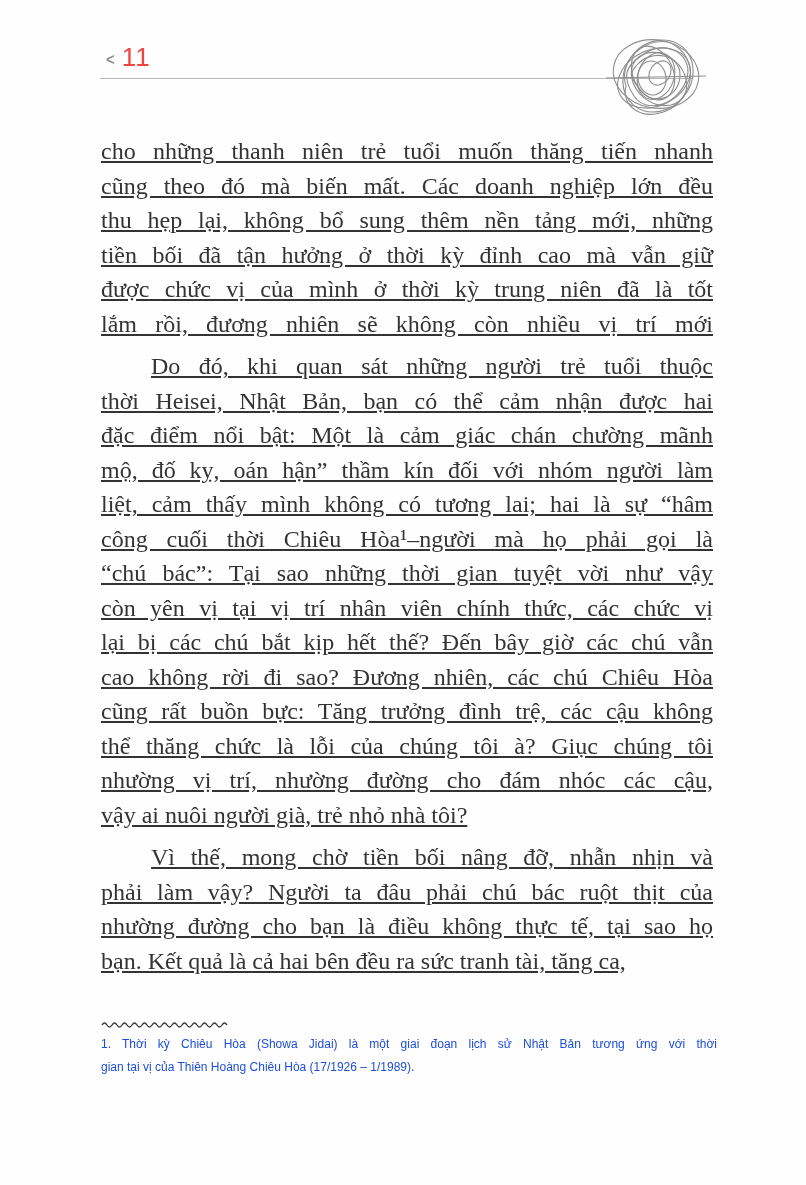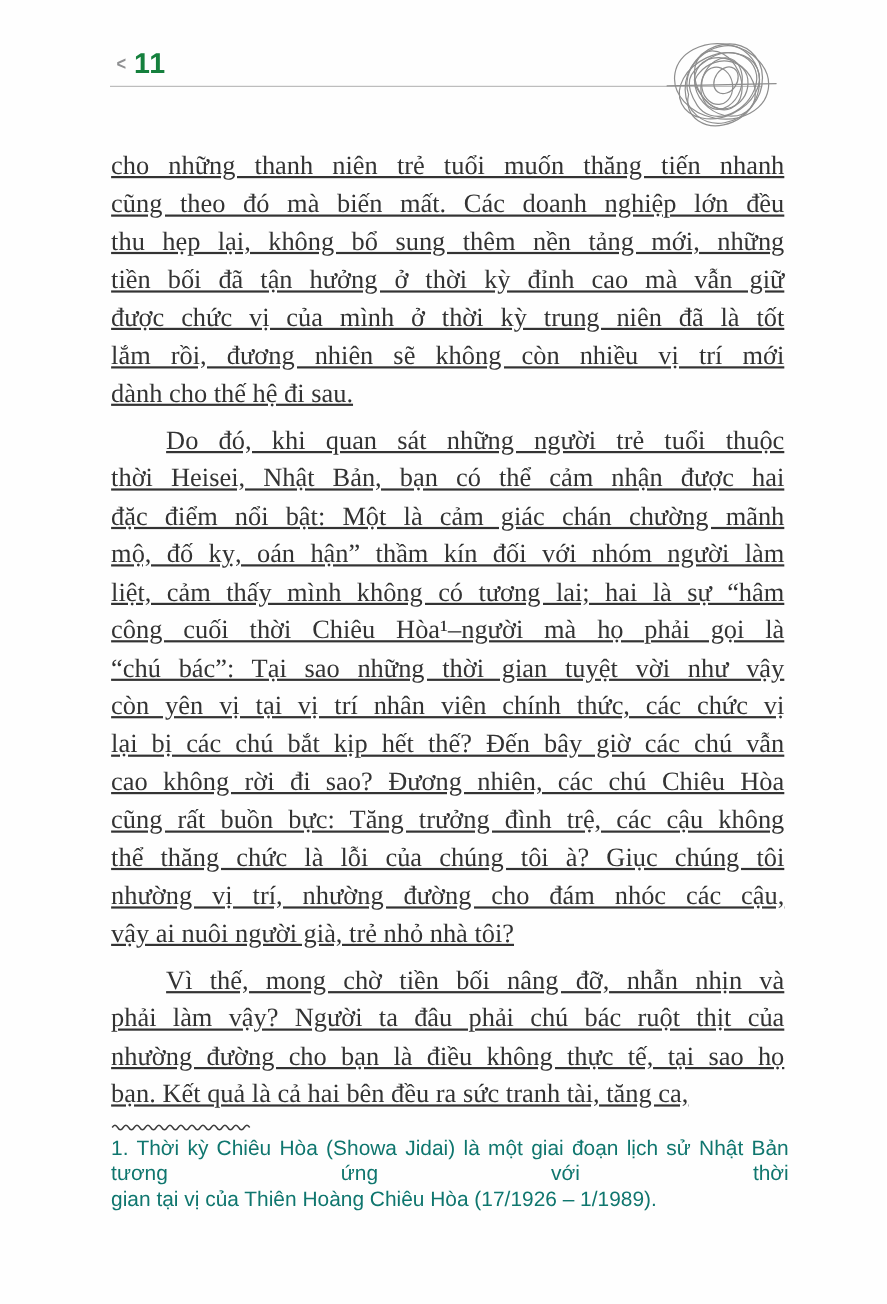--- a/index.html
+++ b/index.html
@@ -24,21 +24,21 @@
     position:absolute; left:106px; top:44px;
     display:flex; align-items:flex-start;
     font-family:"Liberation Sans","DejaVu Sans",sans-serif;
   }
   .back-symbol {
     font-size:15px; font-weight:700; color:#8f9092;
     margin-right:7px; margin-top:7px; line-height:1;
     transform:scaleY(1.15);
   }
   .page-number {
-    font-size:26px; font-weight:700; color:#15803d;
+    font-size:26px; font-weight:400; color:#ef4444;
     letter-spacing:1px; line-height:1;
   }
   .scribble {
     position:absolute; left:606px; top:26px;
     width:100px; height:100px;
   }
   
   .body-text {
     position:absolute; left:101px; top:134px;
     width:612px;
@@ -59,21 +59,21 @@
   }
   .line.indent { text-indent:50px; }
   
   .footnote {
     position:absolute; left:101px; top:1020px;
     width:616px;
   }
   .squiggle { display:block; margin-bottom:4px; }
   .footnote-lines {
     font-family:"Liberation Sans","DejaVu Sans",sans-serif;
-    font-size:19px; line-height:23px; color:#0f766e;
+    font-size:12px; line-height:23px; color:#1d4ed8;
   }
 </style>
 </head>
 <body>
 
 <div class="page">
 
   <div class="header-rule"></div>
   <div class="pagenum-row">
     <span class="back-symbol">&lt;</span>
@@ -98,21 +98,20 @@
   </svg>
 
   <div class="body-text">
     <div class="para">
         <div class="line">cho những thanh niên trẻ tuổi muốn thăng tiến nhanh</div>
         <div class="line">cũng theo đó mà biến mất. Các doanh nghiệp lớn đều</div>
         <div class="line">thu hẹp lại, không bổ sung thêm nền tảng mới, những</div>
         <div class="line">tiền bối đã tận hưởng ở thời kỳ đỉnh cao mà vẫn giữ</div>
         <div class="line">được chức vị của mình ở thời kỳ trung niên đã là tốt</div>
         <div class="line">lắm rồi, đương nhiên sẽ không còn nhiều vị trí mới</div>
-        <div class="line last">dành cho thế hệ đi sau.</div>
       </div>
     <div class="para">
         <div class="line indent">Do đó, khi quan sát những người trẻ tuổi thuộc</div>
         <div class="line">thời Heisei, Nhật Bản, bạn có thể cảm nhận được hai</div>
         <div class="line">đặc điểm nổi bật: Một là cảm giác chán chường mãnh</div>
         <div class="line">mộ, đố kỵ, oán hận” thầm kín đối với nhóm người làm</div>
         <div class="line">liệt, cảm thấy mình không có tương lai; hai là sự “hâm</div>
         <div class="line">công cuối thời Chiêu Hòa¹–người mà họ phải gọi là</div>
         <div class="line">“chú bác”: Tại sao những thời gian tuyệt vời như vậy</div>
         <div class="line">còn yên vị tại vị trí nhân viên chính thức, các chức vị</div>

